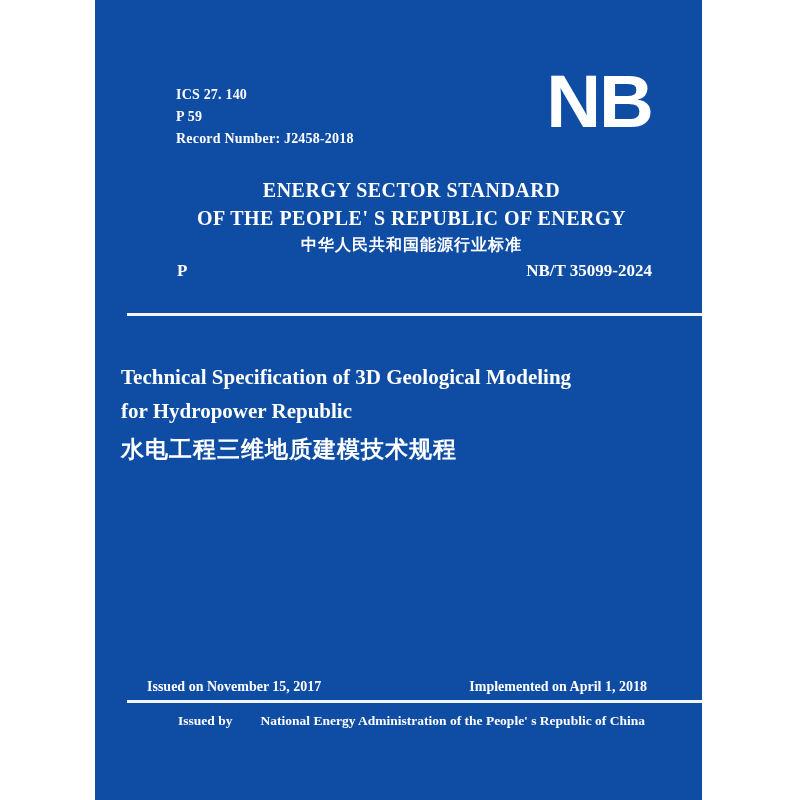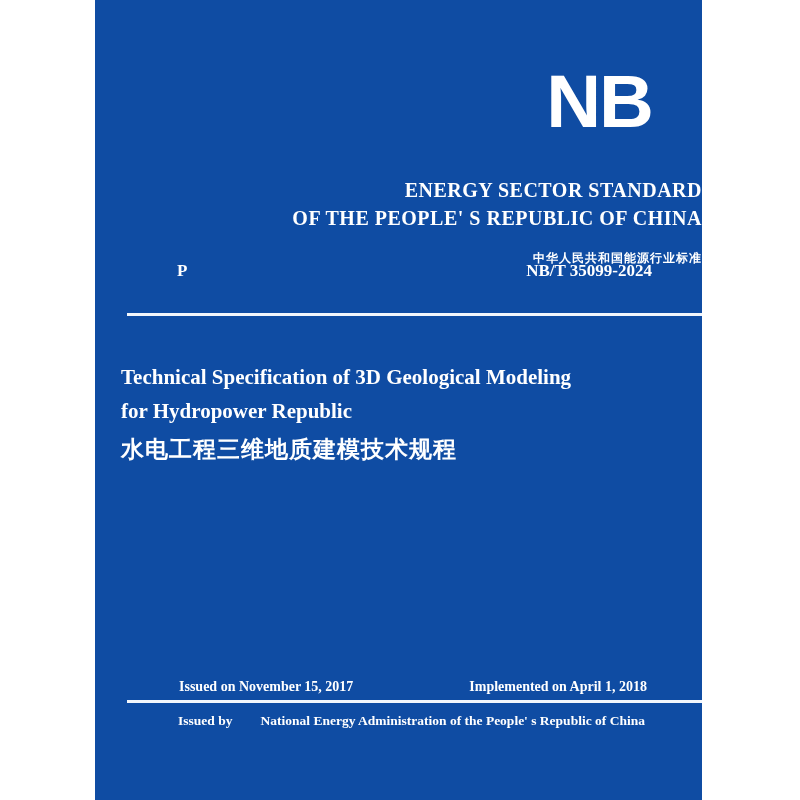--- a/index.html
+++ b/index.html
@@ -41,33 +41,33 @@
     line-height: 1;
     letter-spacing: -2px;
     transform: scaleY(0.98);
   }
   
   .std-header {
     position: absolute;
     left: 0; top: 176px;
     width: 100%;
     padding-left: 26px;
-    text-align: right;
+    text-align: center;
   }
   .std-header .en {
     font-size: 20px;
     font-weight: bold;
     line-height: 28px;
     letter-spacing: 0.5px;
     white-space: nowrap;
   }
   .std-header .cn {
-    margin-top: 18px;
+    margin-top: 3px;
     font-family: "Liberation Sans", sans-serif;
-    font-size: 12px;
+    font-size: 16px;
     font-weight: bold;
     letter-spacing: 1px;
     white-space: nowrap;
   }
   
   .designation-row {
     position: absolute;
     left: 0; right: 0; top: 261px;
     display: flex;
     justify-content: space-between;
@@ -105,21 +105,21 @@
     font-weight: bold;
     letter-spacing: 1px;
     white-space: nowrap;
   }
   
   .footer-dates {
     position: absolute;
     left: 0; right: 0; top: 679px;
     display: flex;
     justify-content: space-between;
-    padding-left: 84px;
+    padding-left: 52px;
     padding-right: 55px;
     font-size: 14px;
     font-weight: bold;
     white-space: nowrap;
   }
   
   .issued-by {
     position: absolute;
     left: 0; top: 713px;
     width: 100%;
@@ -131,26 +131,31 @@
     font-weight: bold;
     white-space: nowrap;
   }
 </style>
 </head>
 <body>
 
 <div class="page">
   <div class="cover">
 
+    <div class="meta-block">
+      <div>ICS 27. 140</div>
+      <div>P 59</div>
+      <div>Record Number: J2458-2018</div>
+    </div>
 
     <div class="nb-logo">NB</div>
 
     <div class="std-header">
       <div class="en">ENERGY SECTOR STANDARD</div>
-      <div class="en">OF THE PEOPLE' S REPUBLIC OF CHINA</div>
+      <div class="en">OF THE PEOPLE' S REPUBLIC OF ENERGY</div>
       <div class="cn">中华人民共和国能源行业标准</div>
     </div>
 
     <div class="designation-row">
       <span>P</span>
       <span>NB/T 35099-2024</span>
     </div>
 
     <div class="rule rule-top"></div>
 

